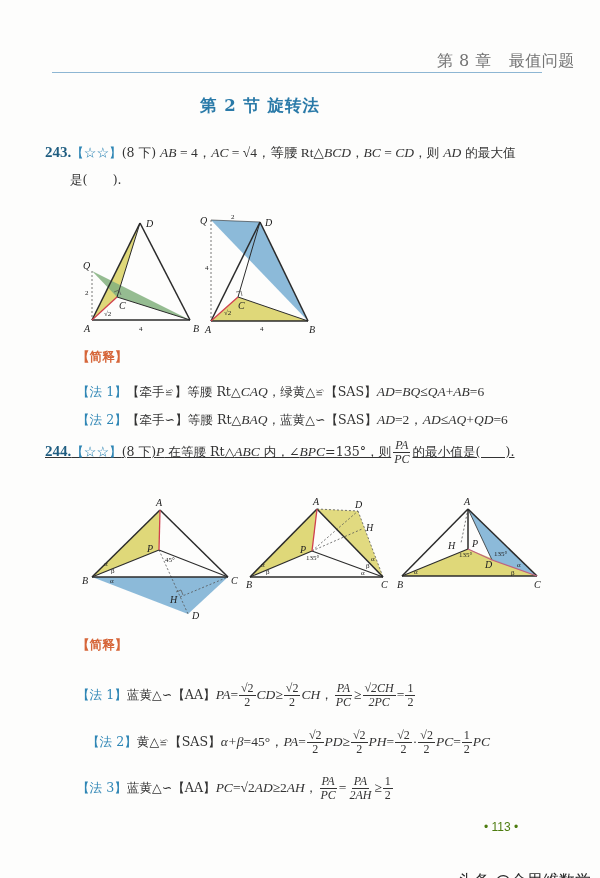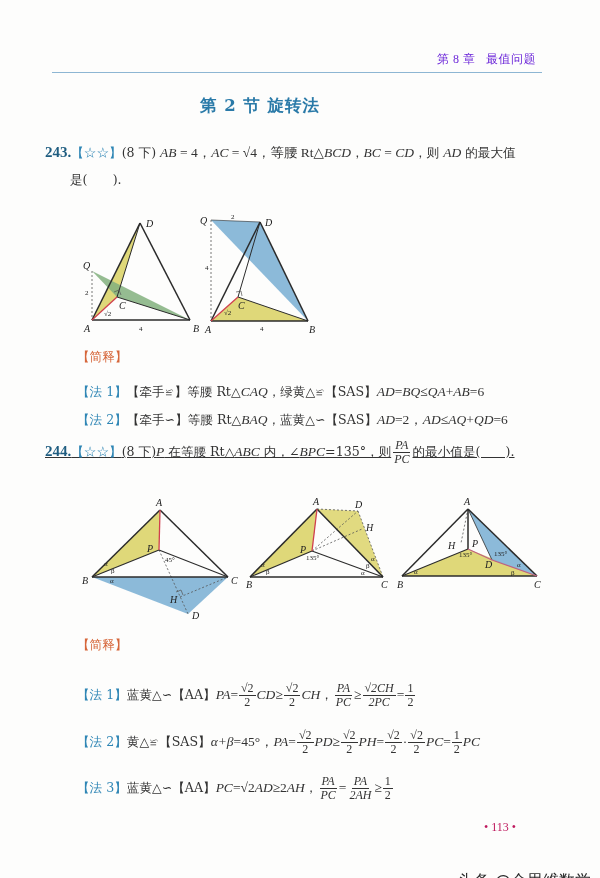--- a/index.html
+++ b/index.html
@@ -1,34 +1,34 @@
 <!DOCTYPE html>
 <html><head>
 <meta charset="utf-8">
 <style>
   html,body{margin:0;padding:0;}
   body{width:600px;height:878px;position:relative;overflow:hidden;background:#fdfdfc;
        font-family:"DejaVu Serif","Liberation Serif",serif;color:#333;}
   .abs{position:absolute;white-space:nowrap;}
-  .hdr{font-size:12px;color:#6d28d9;letter-spacing:0.5px;font-family:Liberation Serif, serif;}
+  .hdr{font-size:16px;color:#737373;letter-spacing:0.5px;}
   .rule{position:absolute;left:52px;top:72px;width:490px;height:1px;background:#8db6d3;}
   .sect{font-size:16.5px;font-weight:bold;color:#2a7aa8;letter-spacing:1px;}
   .line{font-size:12.6px;line-height:18px;color:#333;}
   .pnum{font-weight:bold;color:#1f5d80;font-family:"Liberation Serif",serif;font-size:15px;}
   .diff{color:#2f86b5;}
   .tag{color:#2f86b5;}
-  .head{color:#d6663a;font-size:12.6px;}
+  .head{color:#d6663a;font-size:12.6px;font-weight:bold;}
   .m{font-family:"Liberation Serif",serif;font-style:italic;font-size:13.5px;}
   .r{font-family:"Liberation Serif",serif;font-size:13.5px;}
   .frac{display:inline-flex;flex-direction:column;align-items:center;vertical-align:middle;
         margin:0 1px;font-size:12px;line-height:13px;font-family:"Liberation Serif",serif;}
   .frac .num{border-bottom:1px solid #333;padding:0 2px;}
   .frac .den{padding:0 2px;}
   .frac.it .num,.frac.it .den{font-style:italic;}
-  .pg{font-size:12px;color:#be185d;font-family:Liberation Serif, serif;}
+  .pg{font-size:12px;color:#4d7c0f;font-family:Liberation Sans, sans-serif;}
   .wm{font-size:16px;color:#2a2a2a;font-family:"DejaVu Sans",sans-serif;text-shadow:0 0 2px #fff,0 0 2px #fff;}
   svg.figs{position:absolute;left:0;top:0;}
   svg text{font-family:"Liberation Serif",serif;font-style:italic;fill:#222;}
   .lbl{font-size:10px;}
   .sm{font-size:7px;font-style:normal;}
 </style>
 </head>
 <body>
 
 <div class="abs hdr" style="left:437px;top:51px;">
@@ -210,21 +210,21 @@
       <span class="den">PC</span>
     </span><span class="r">≥</span><span class="frac it">
       <span class="num">√2CH</span>
       <span class="den">2PC</span>
     </span><span class="r">=</span><span class="frac">
       <span class="num">1</span>
       <span class="den">2</span>
     </span>
 </div>
 
-<div class="abs line" style="left:77px;top:728px;line-height:28px;">
+<div class="abs line" style="left:87px;top:728px;line-height:28px;">
   <span class="tag">【法 2】</span><span>黄△≌【SAS】</span><span class="m">α+β</span><span class="r">=45°，</span><span class="m">PA</span><span class="r">=</span><span class="frac">
       <span class="num">√2</span>
       <span class="den">2</span>
     </span><span class="m">PD</span><span class="r">≥</span><span class="frac">
       <span class="num">√2</span>
       <span class="den">2</span>
     </span><span class="m">PH</span><span class="r">=</span><span class="frac">
       <span class="num">√2</span>
       <span class="den">2</span>
     </span><span class="r">·</span><span class="frac">

